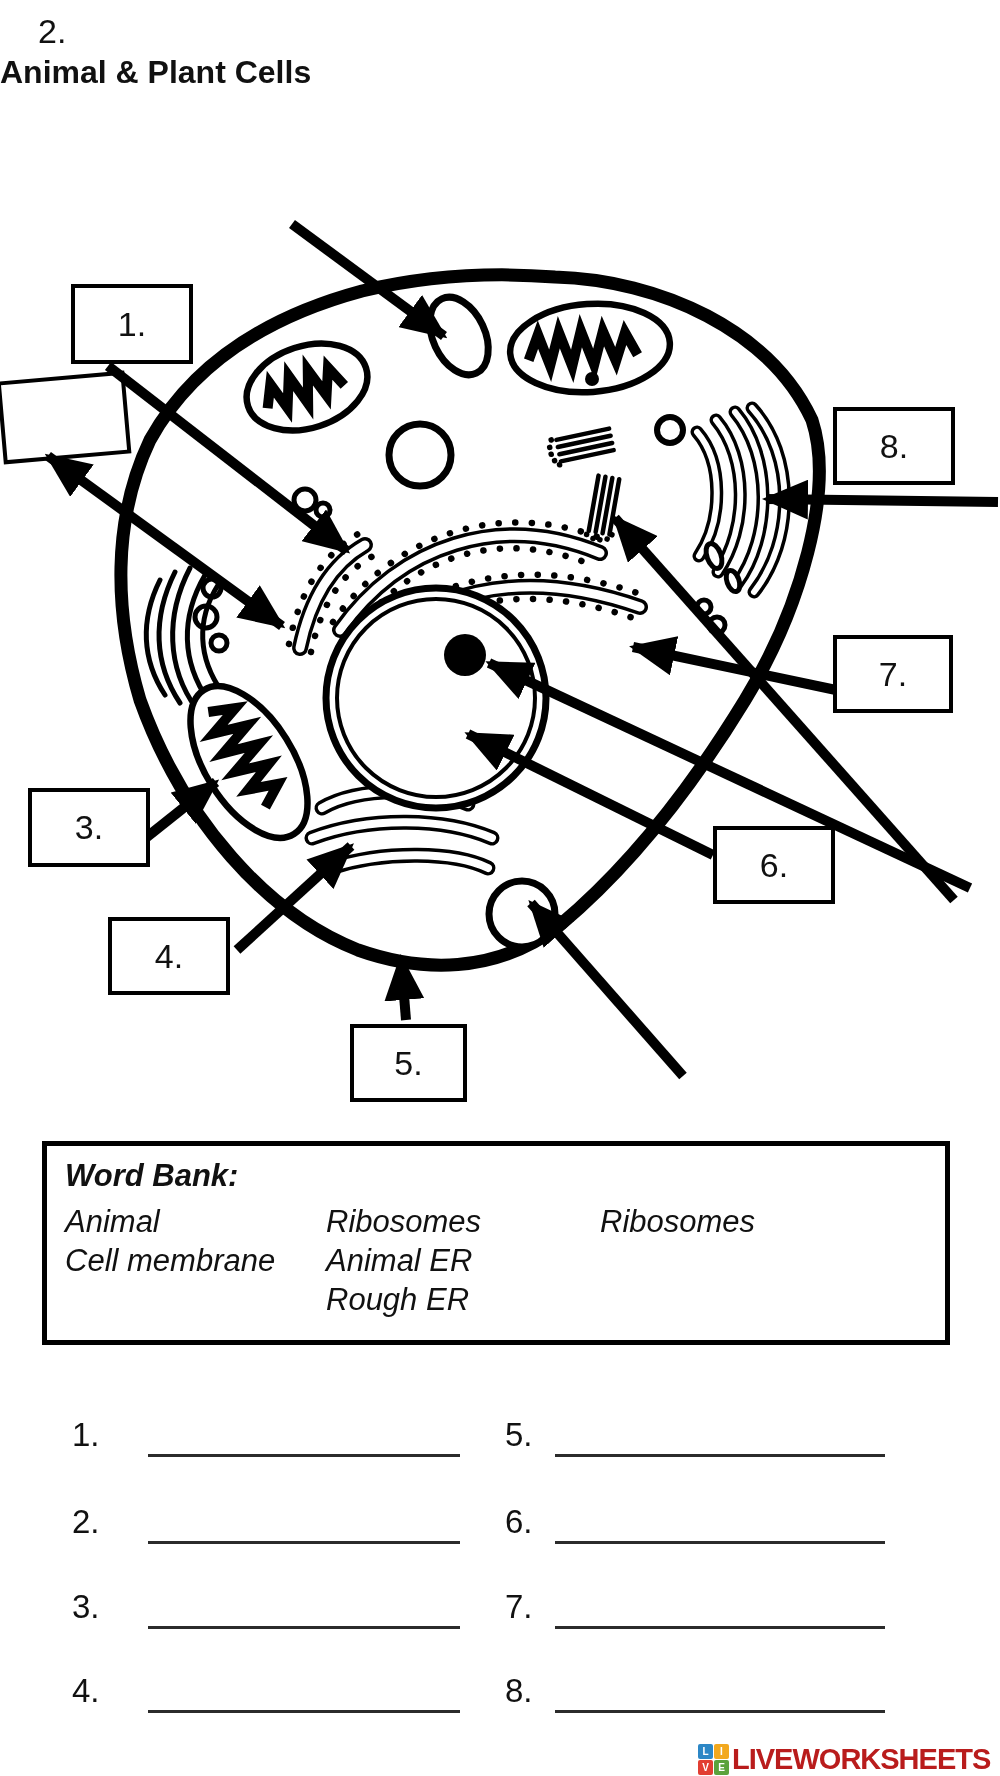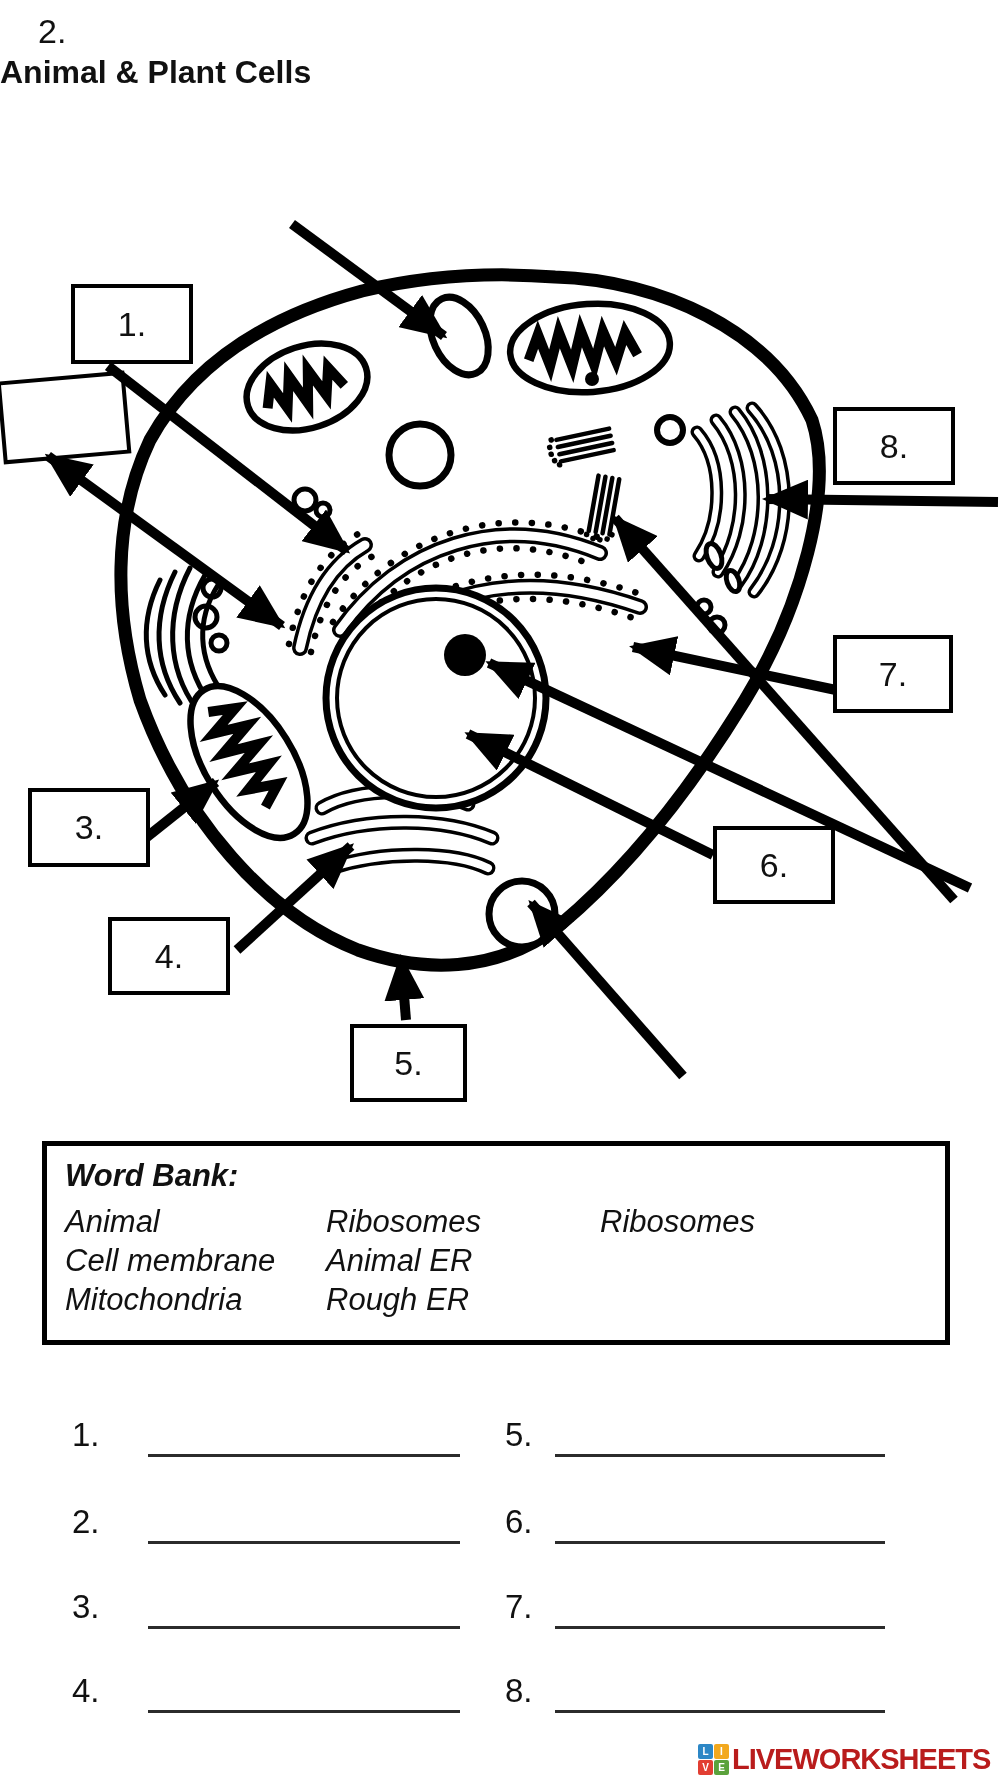--- a/index.html
+++ b/index.html
@@ -201,21 +201,20 @@
   <div class="labelbox" id="b5">5.</div>
   <div class="labelbox" id="b6">6.</div>
   <div class="labelbox" id="b7">7.</div>
   <div class="labelbox" id="b8">8.</div>
 
   <div class="wordbank">
     <div class="wb-title">Word Bank:</div>
     <div class="wb-col wb-c1">
       <div>Animal</div>
       <div>Cell membrane</div>
-      <div>Mitochondria</div>
     </div>
     <div class="wb-col wb-c2">
       <div>Ribosomes</div>
       <div>Animal ER</div>
       <div>Rough ER</div>
     </div>
     <div class="wb-col wb-c3">
       <div>Ribosomes</div>
     </div>
   </div>

